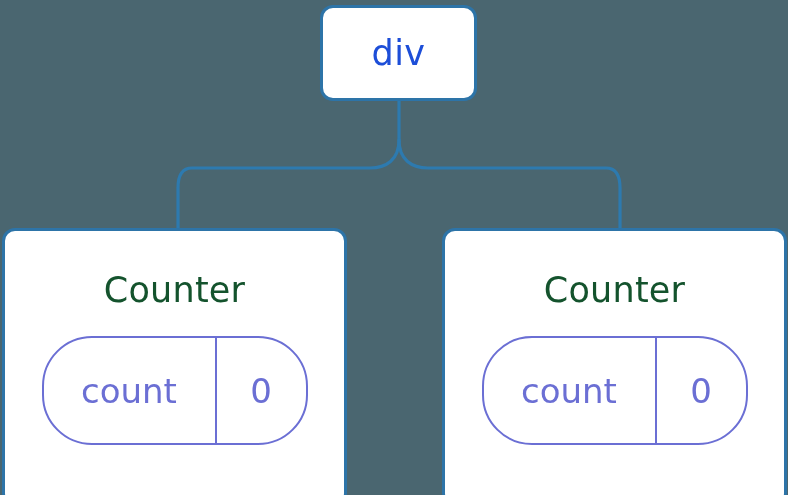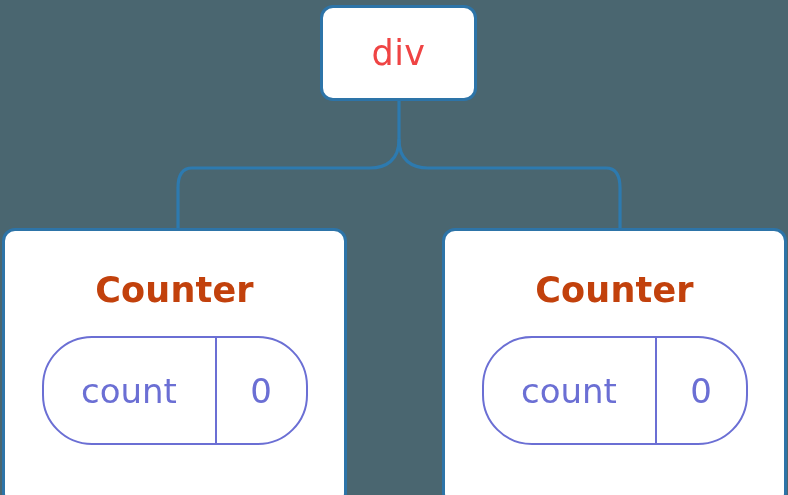--- a/index.html
+++ b/index.html
@@ -45,45 +45,44 @@
   #node-div {
     left: 320px;
     top: 5px;
     width: 157px;
     height: 96px;
     display: flex;
     align-items: center;
     justify-content: center;
   }
   .div-label {
-    color: #ef4444;
+    color: #1d4ed8;
     font-size: 35px;
     line-height: 1;
     letter-spacing: 0.4px;
   }
 
   
   .node-counter {
     top: 228px;
     width: 345px;
     height: 278px;
     display: flex;
     flex-direction: column;
     align-items: center;
   }
   #node-counter-0 { left: 2px; }
   #node-counter-1 { left: 442px; }
 
   .counter-title {
     margin-top: 42px;
-    color: #c2410c;
+    color: #14532d;
     font-size: 35px;
     line-height: 1;
     letter-spacing: 0.2px;
-    font-weight: bold;
   }
 
   
   .state-pill {
     margin-top: 28px;
     box-sizing: border-box;
     width: 266px;
     height: 109px;
     border: 2px solid #6b6fd4;
     border-radius: 50px;

